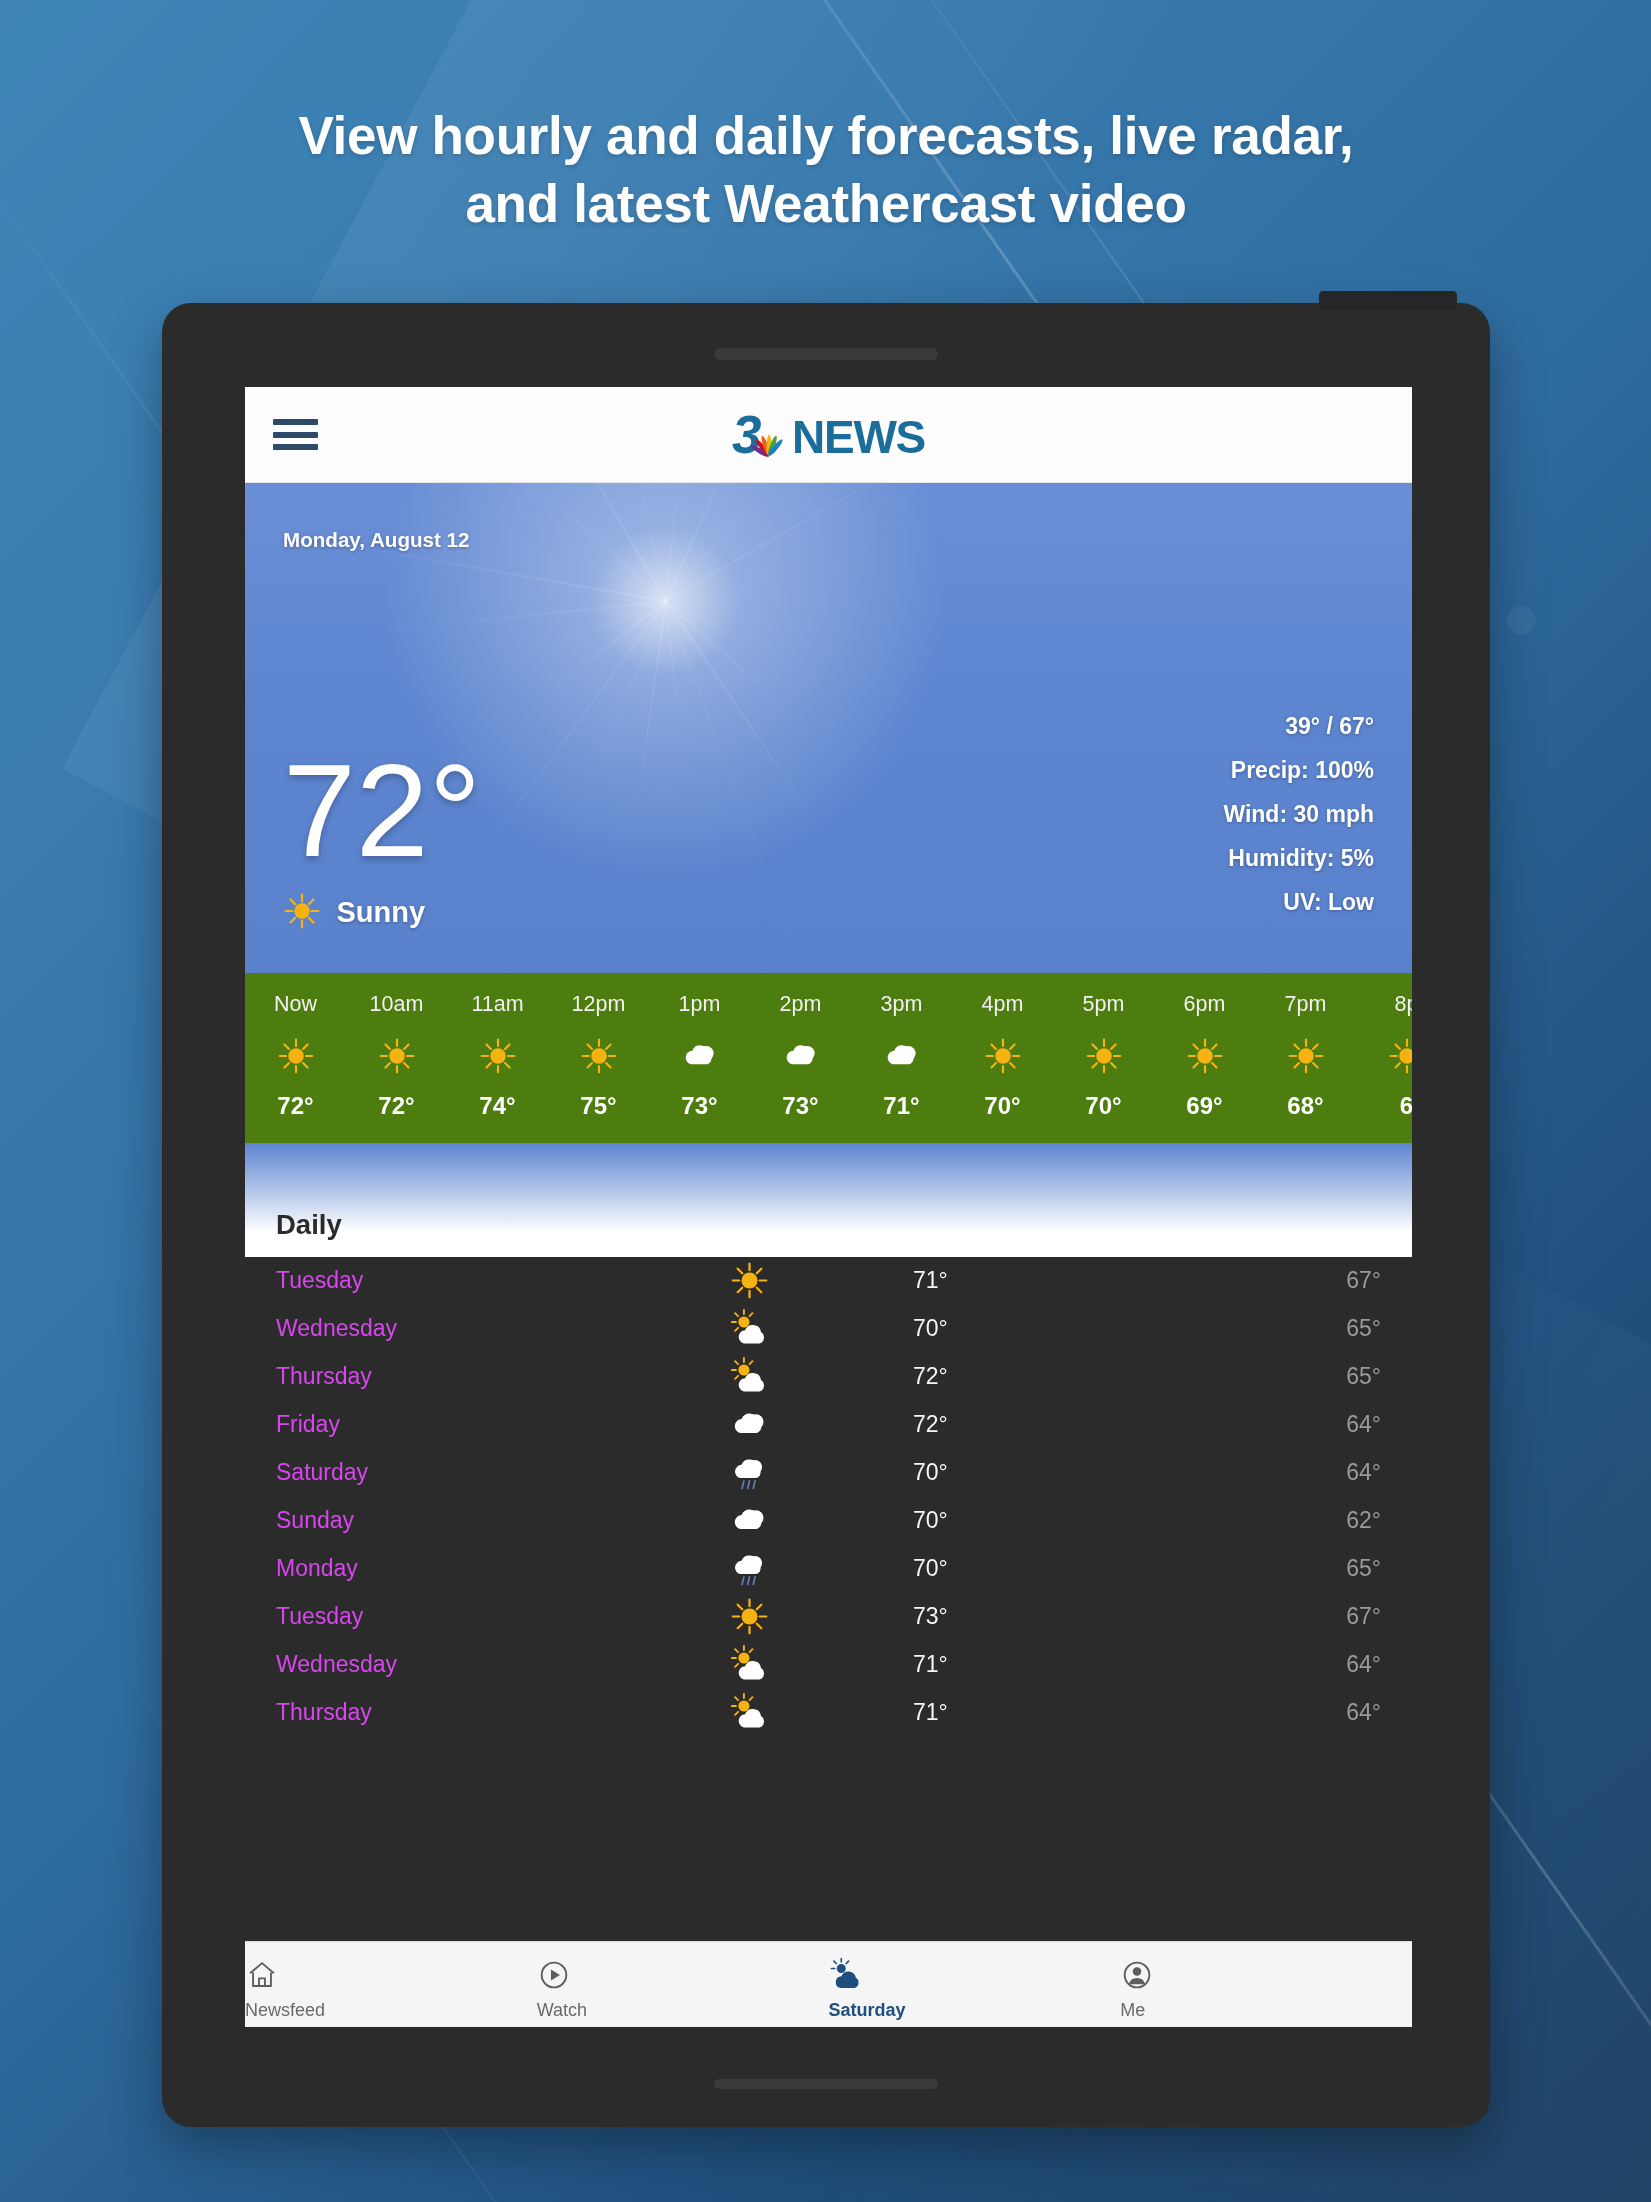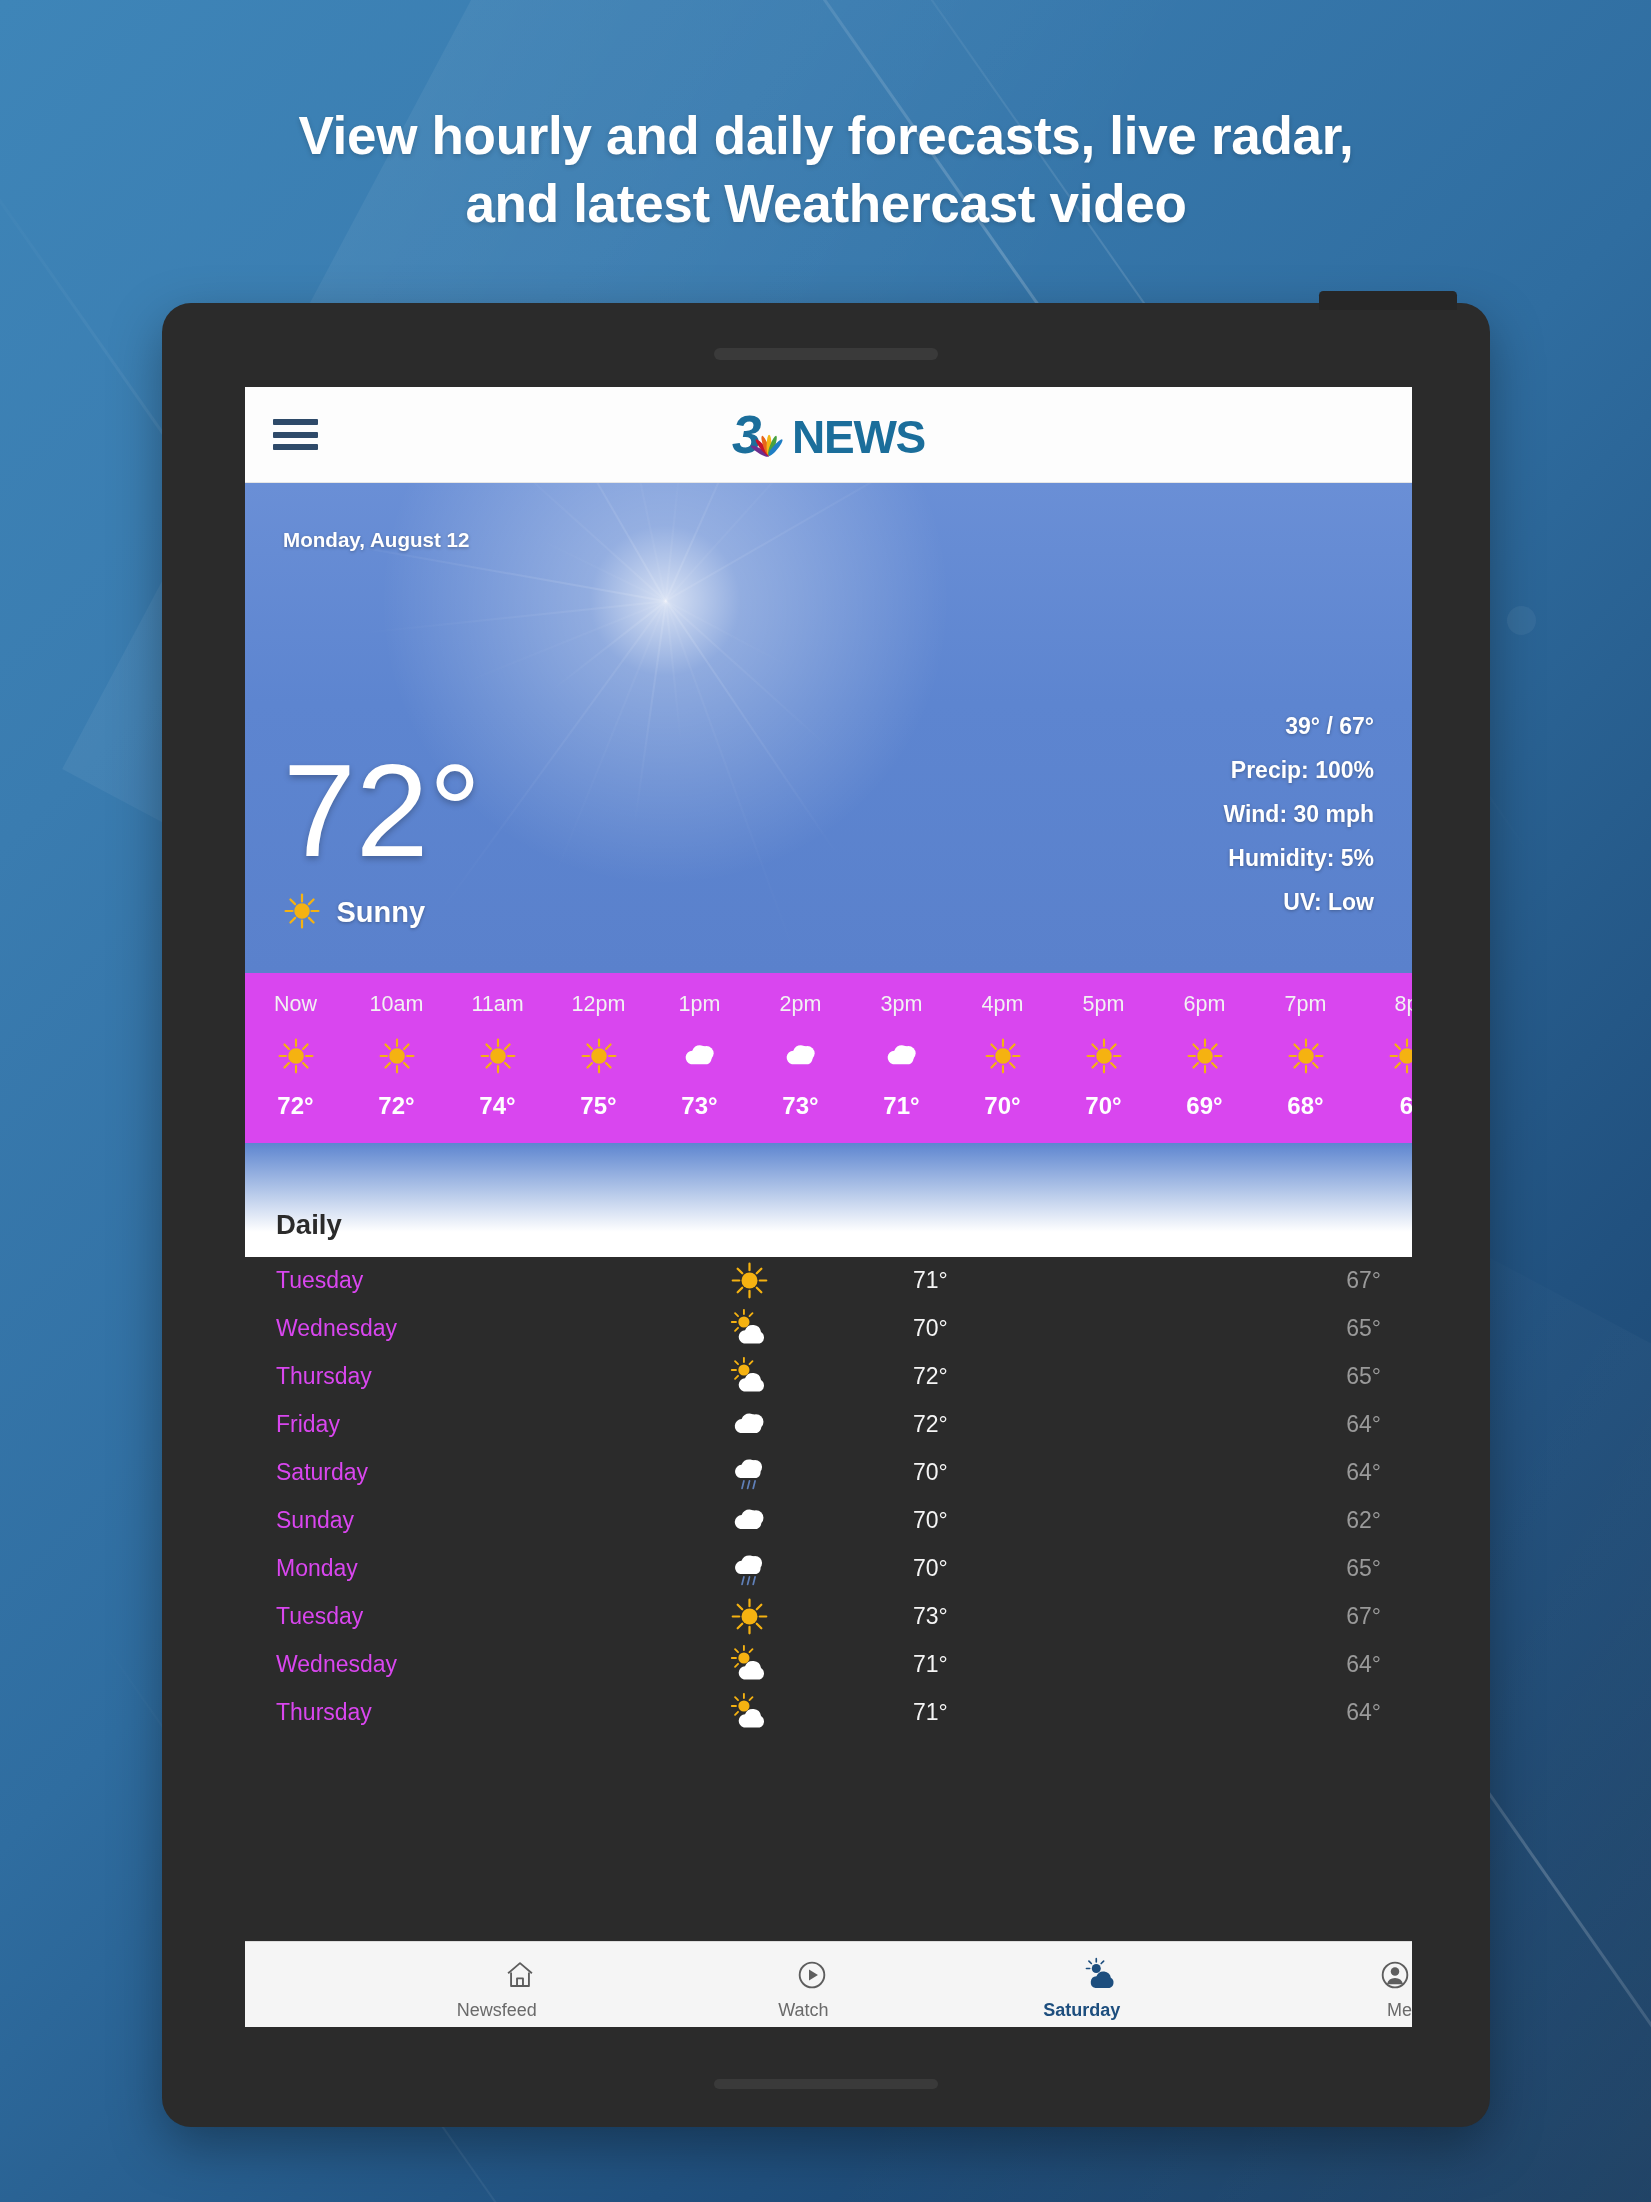--- a/index.html
+++ b/index.html
@@ -152,21 +152,21 @@
   .cond-text { color: #fff; font-size: 29px; font-weight: 700; text-shadow: 0 0.9px 3.4px rgba(0,0,0,0.3); }
   .stats { text-align: right; color: #fff; }
   .stats div {
     font-size: 23px; font-weight: 700; margin-bottom: 17px;
     text-shadow: 0 0.9px 3.4px rgba(0,0,0,0.3);
   }
   .stats div:last-child { margin-bottom: 17px; }
 
   
   .hourly {
-    background: #d946ef; padding: 19px 0 22.4px 0;
+    background: #4d7c0f; padding: 19px 0 22.4px 0;
     display: flex; overflow: hidden;
   }
   .hour { flex: 0 0 101px; text-align: center; }
   .hour .hlabel { color: #f2f2f2; font-size: 21.5px; font-weight: 400; }
   .hour .hicon { height: 65px; display: flex; align-items: center; justify-content: center; margin: 6.9px 0 3.4px; }
   .hour .htemp { color: #fff; font-size: 24px; font-weight: 700; }
 
   
   .daily-head {
     height: 114px;
@@ -189,21 +189,21 @@
 
   
   .bottom-nav {
     position: absolute; left: 0; right: 0; bottom: 0;
     height: 86px; background: #f5f5f5;
     display: flex; align-items: center;
     border-top: 0.9px solid #dcdcdc;
   }
   .nav-item {
     flex: 1; text-align: center; position: relative;
-    display: flex; flex-direction: column; align-items: flex-end; gap: 5.2px;
+    display: flex; flex-direction: column; align-items: flex-start; gap: 5.2px;
     padding-top: 6.9px;
   }
   .nav-icon { height: 40px; display: flex; align-items: center; justify-content: center; }
   .nav-label { font-size: 18px; color: #6a6a6a; }
   .nav-item.active .nav-label { color: #1d4e7e; font-weight: 600; }
   .scroll-dot {
     position: absolute; right: -46px; top: 303px;
     width: 29px; height: 29px; border-radius: 50%;
     background: rgba(255,255,255,0.05);
   }

